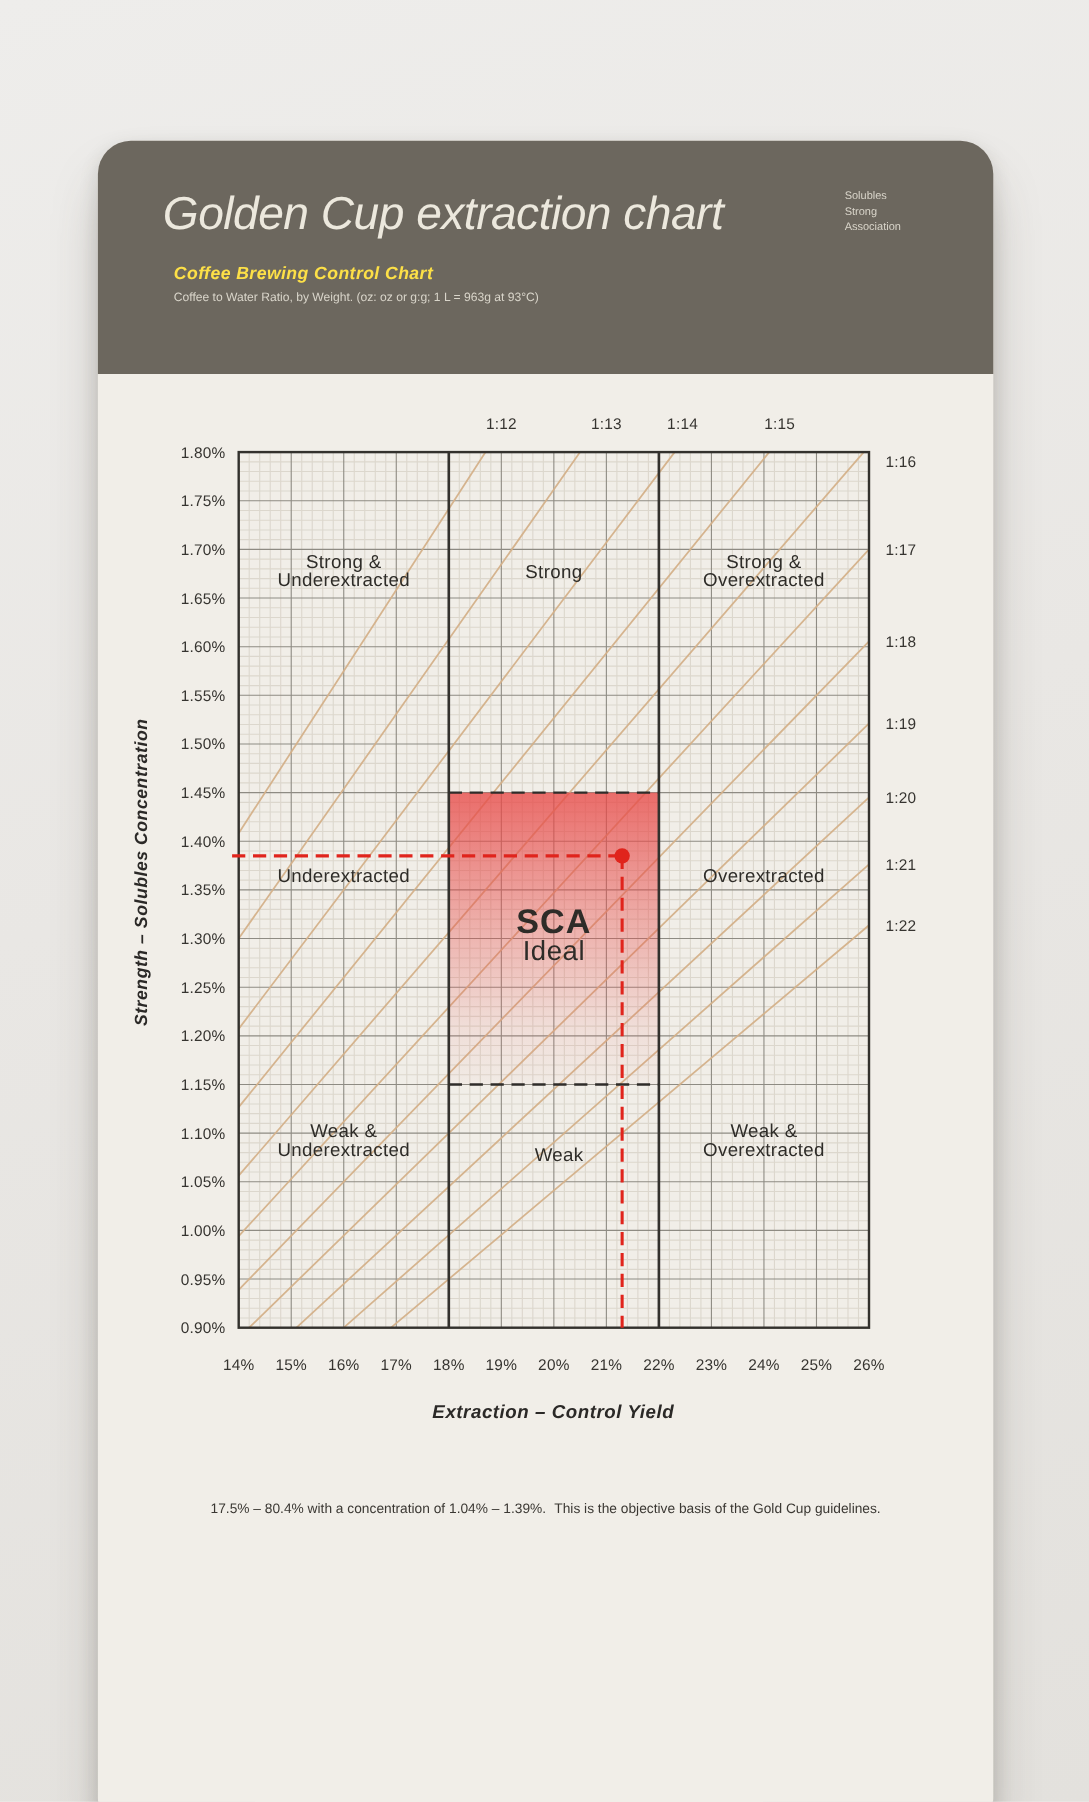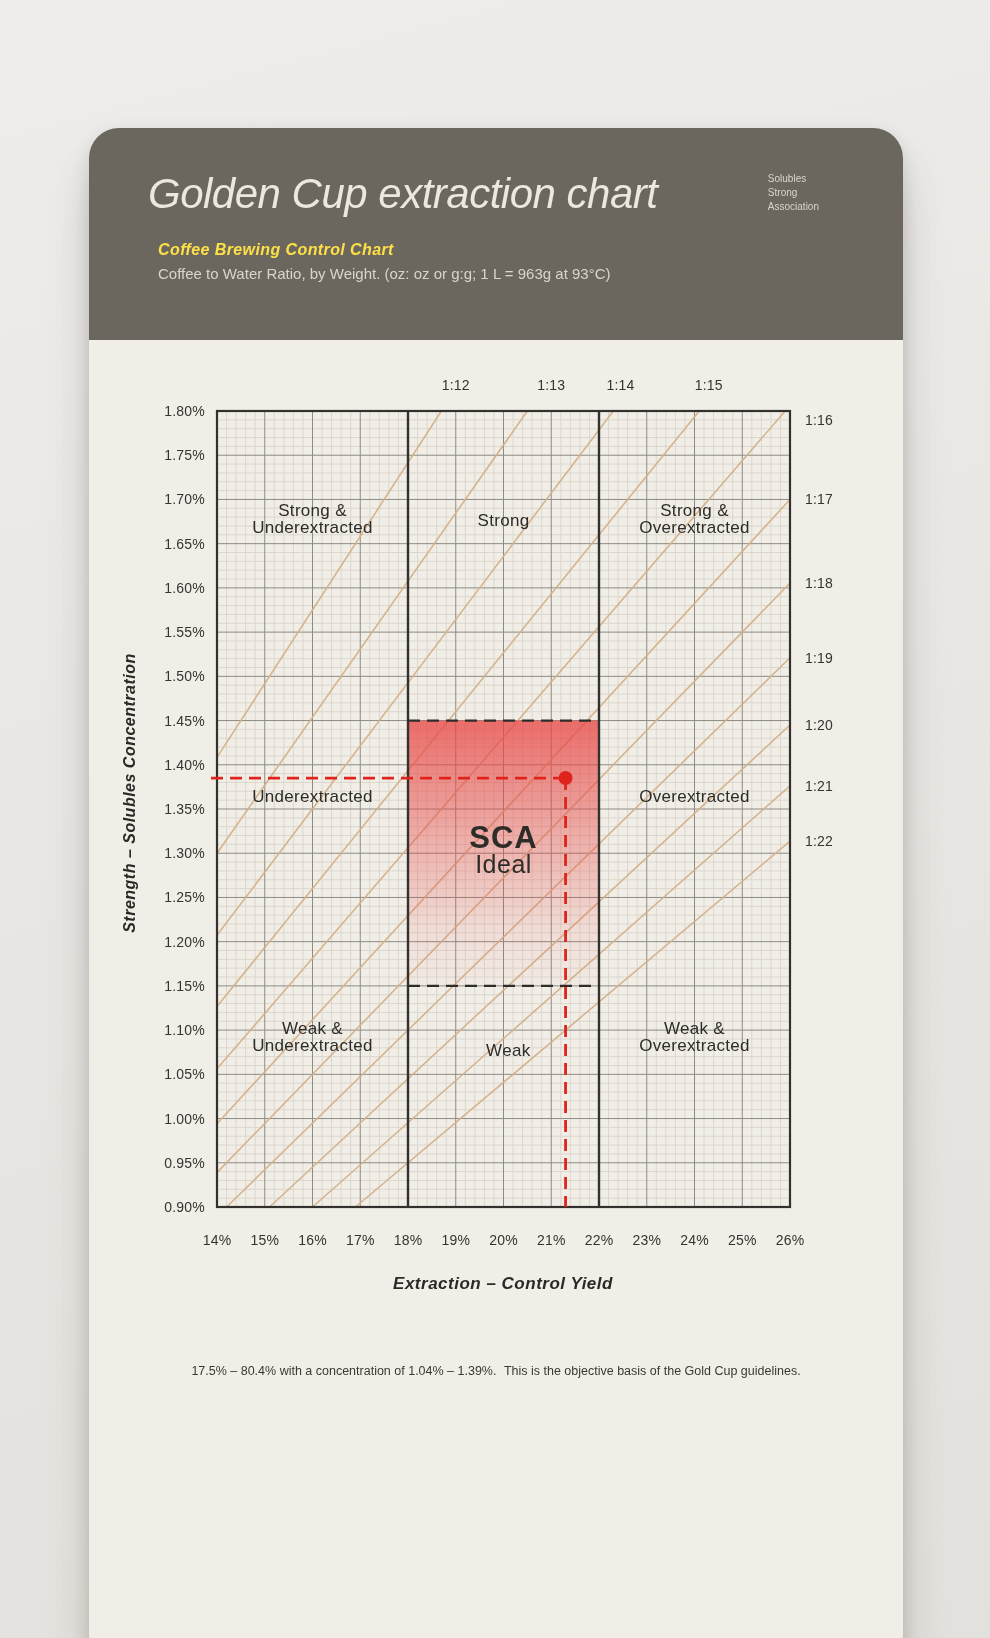--- a/index.html
+++ b/index.html
@@ -27,21 +27,21 @@
     font-size:10px;line-height:14px;color:#d9d5ca;text-align:left;
   }
   .org-block span{display:block;}
   .chart-subtitle{
     position:absolute;left:69px;top:113px;
     font-size:16px;font-weight:700;font-style:italic;letter-spacing:.4px;
     color:#fde047;white-space:nowrap;
   }
   .ratio-note{
     position:absolute;left:69px;top:137px;
-    font-size:15px;color:#d9d5ca;white-space:nowrap;
+    font-size:11px;color:#d9d5ca;white-space:nowrap;
   }
   #chart-svg{position:absolute;left:0;top:0;}
   .y-axis-title{
     position:absolute;left:-209px;top:655px;width:500px;height:20px;
     line-height:20px;text-align:center;
     transform:rotate(-90deg);
     font-size:16px;font-weight:700;font-style:italic;letter-spacing:.5px;color:#2b2927;
   }
   .x-axis-title{
     position:absolute;left:214px;top:1146px;width:400px;text-align:center;

